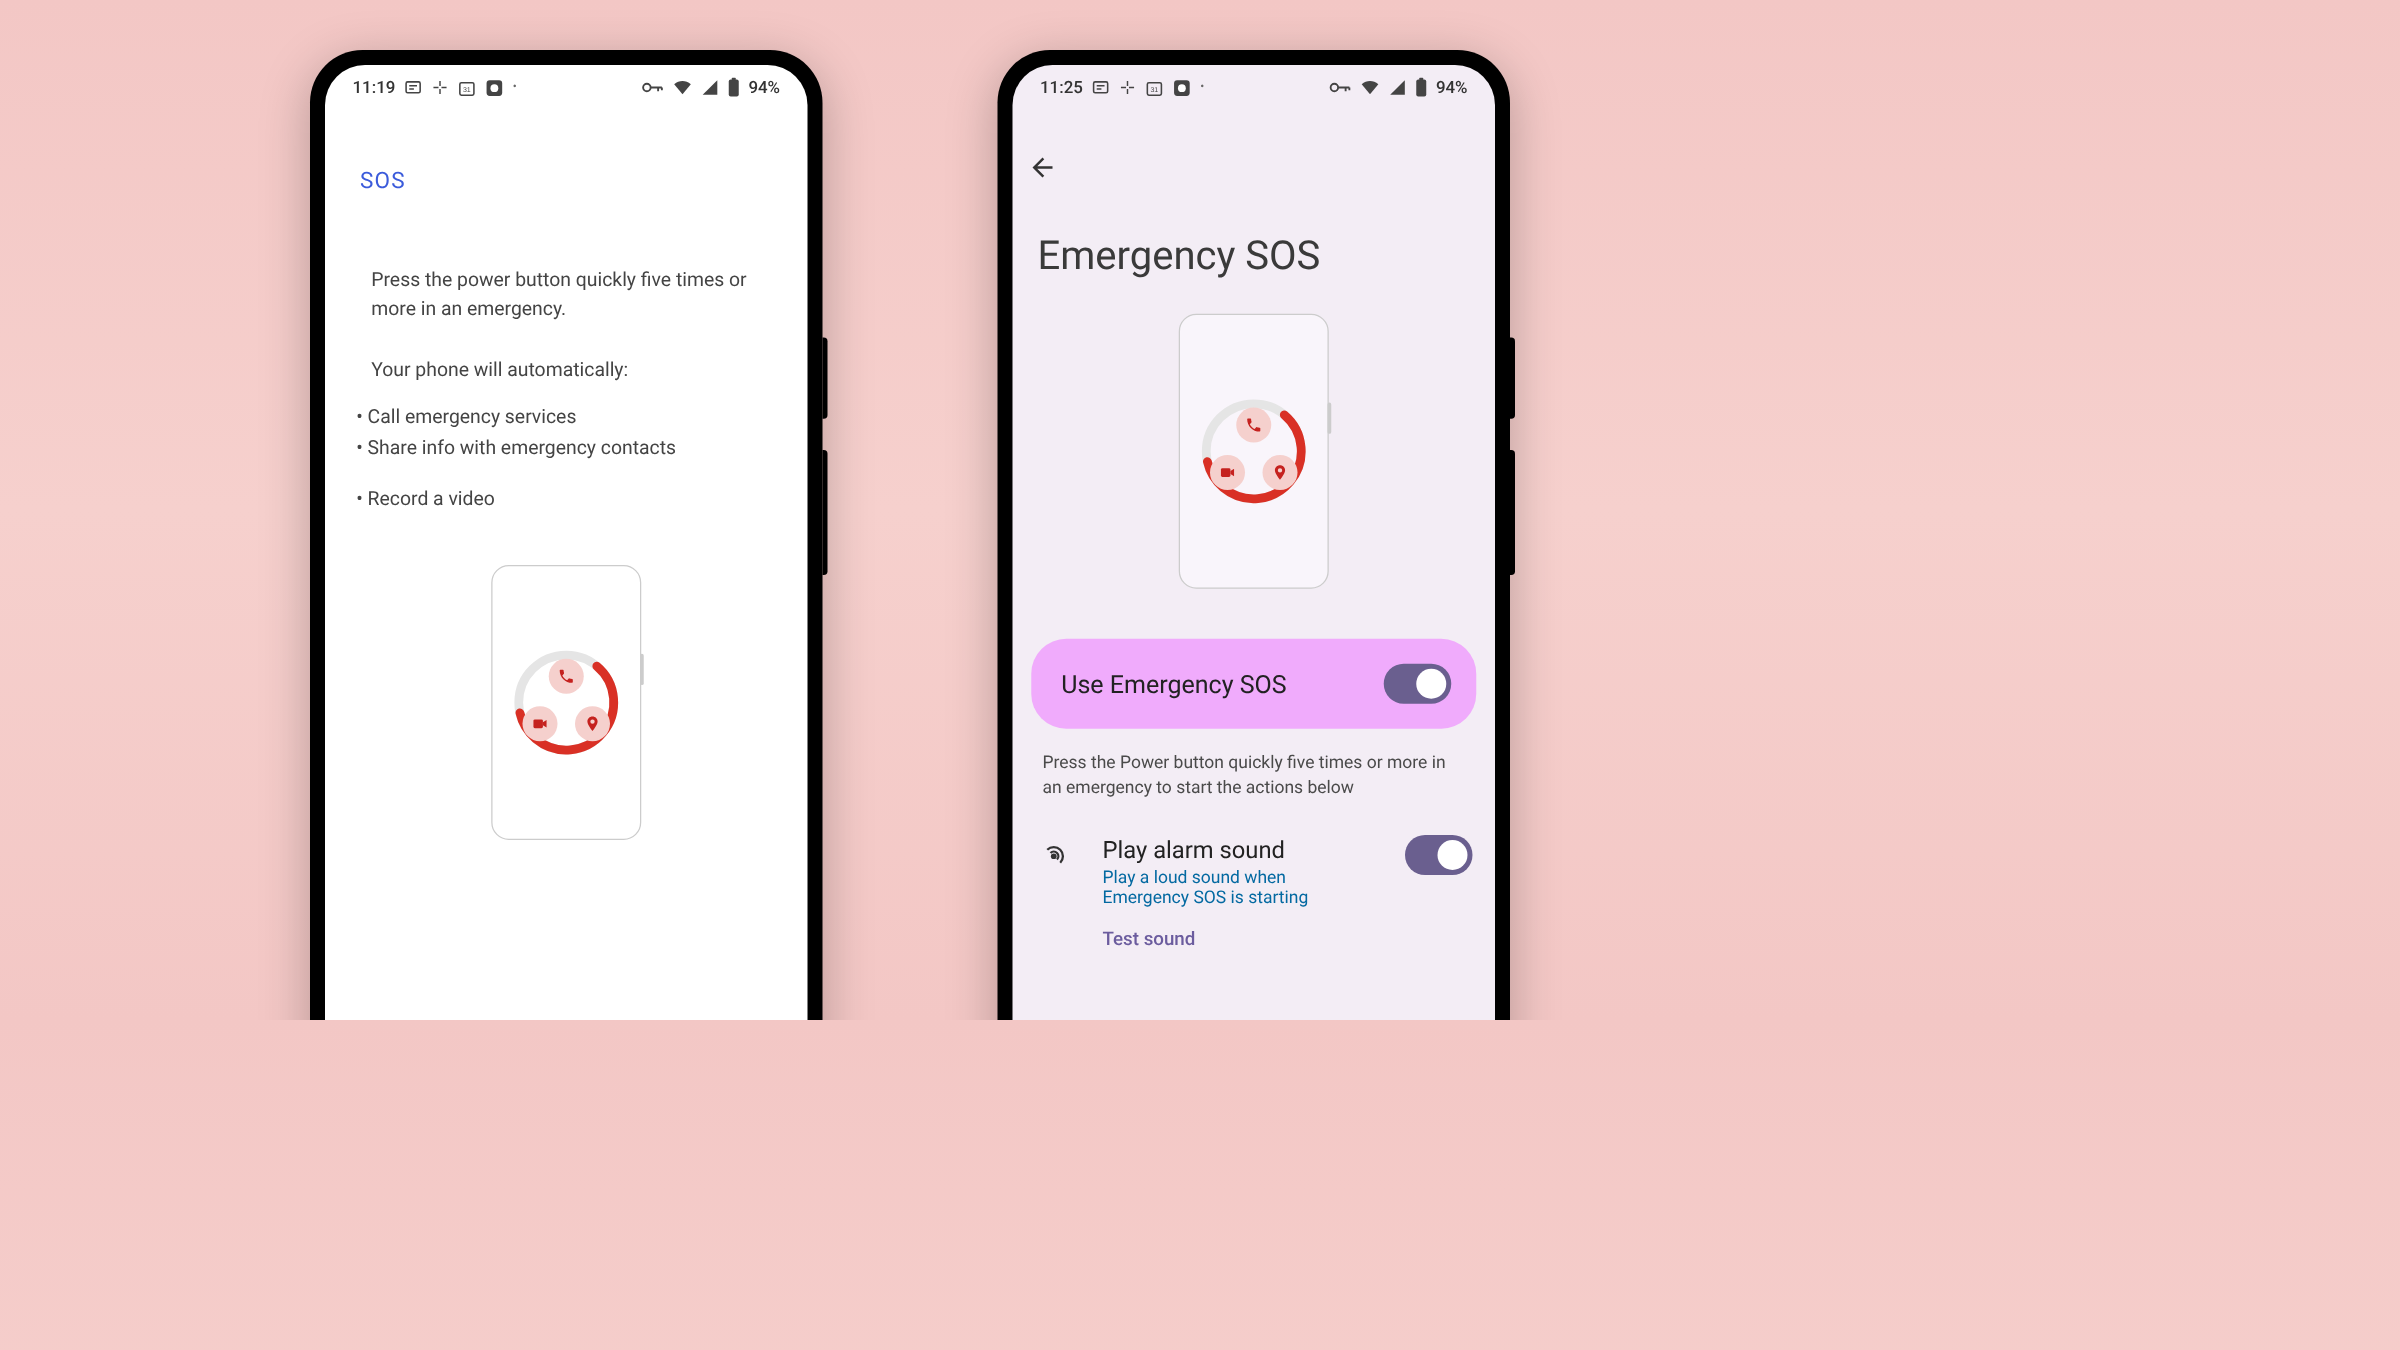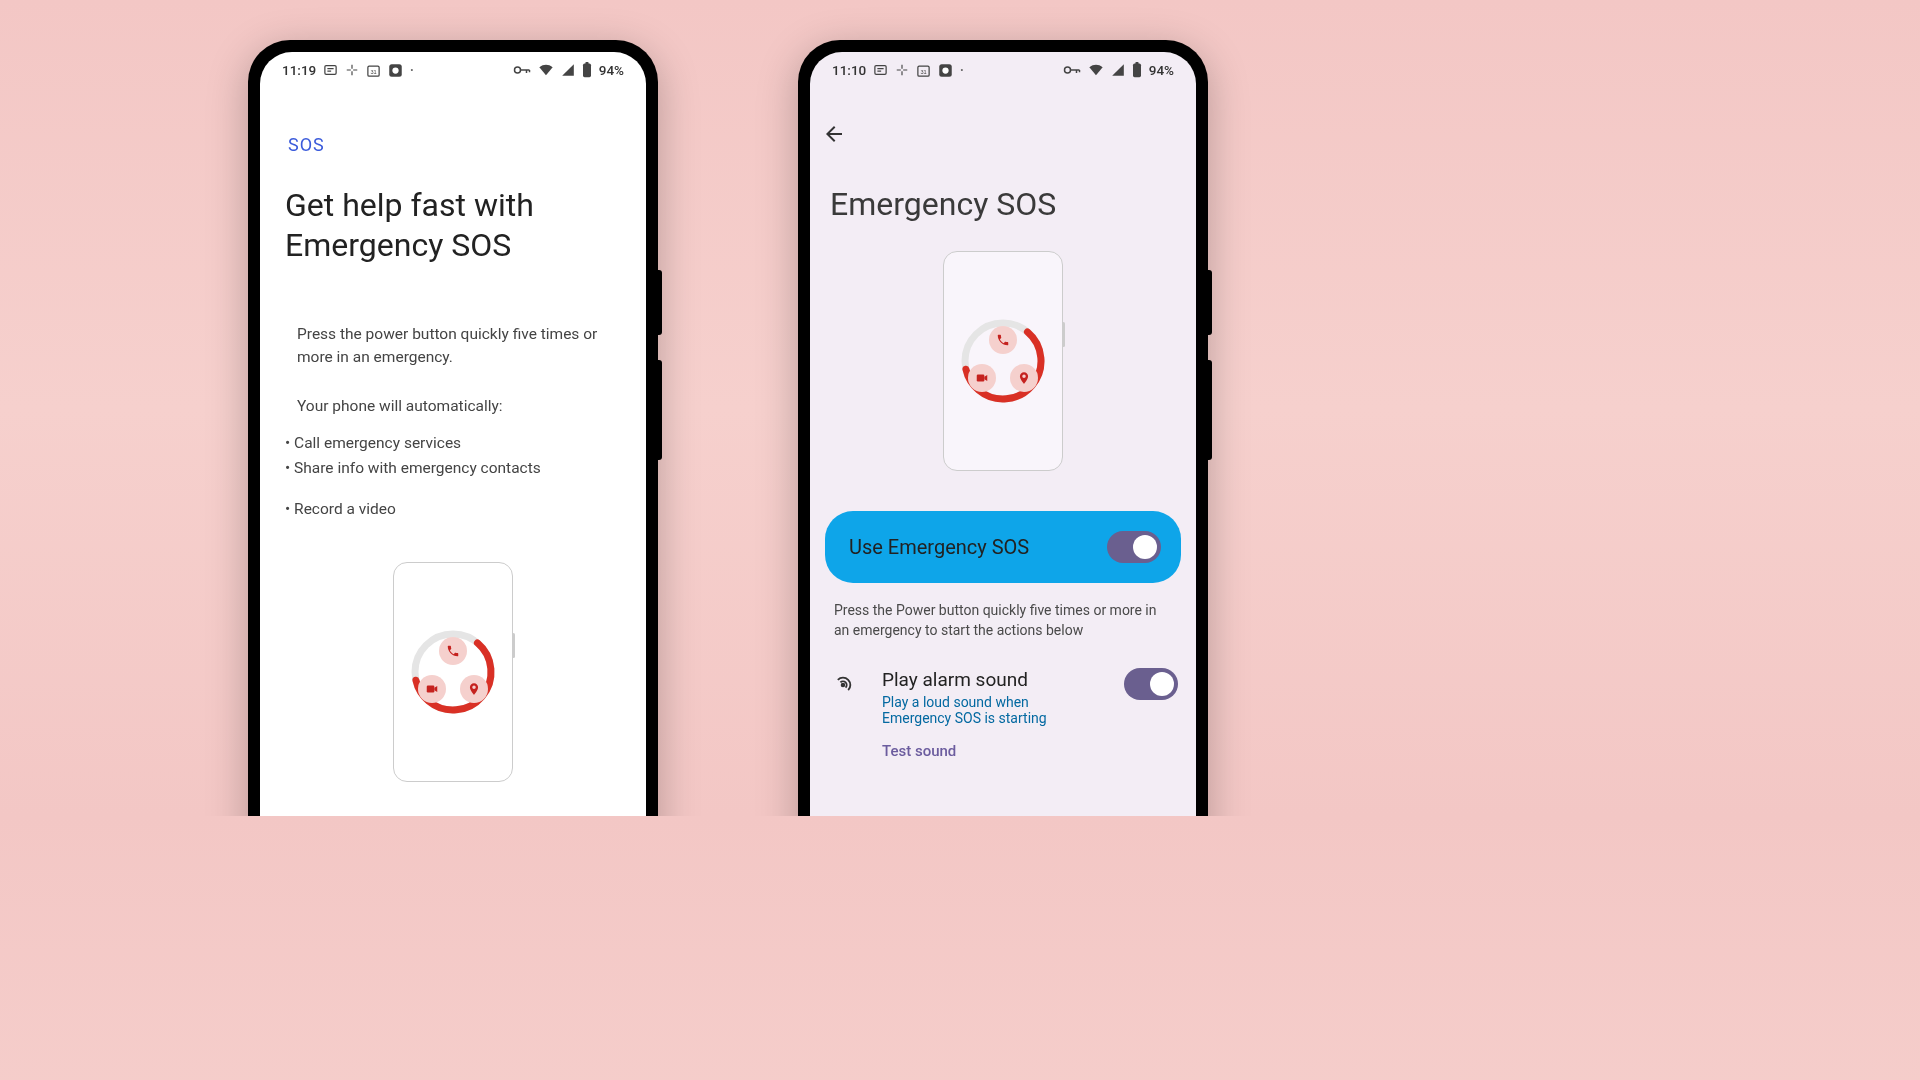--- a/index.html
+++ b/index.html
@@ -134,21 +134,21 @@
   .back-arrow { padding: 38px 0 0 12px; }
   .page-title {
     font-size: 32px;
     font-weight: 400;
     color: #3a3a3a;
     margin-top: 35px;
     padding: 0 20px;
   }
   .card {
     margin: 40px 15px 0;
-    background: #0ea5e9;
+    background: #f0abfc;
     border-radius: 28px;
     padding: 20px 20px 20px 24px;
     display:flex;
     align-items:center;
     justify-content:space-between;
   }
   .card-label {
     font-size: 20px;
     color: #222;
   }
@@ -229,21 +229,20 @@
           </svg>
         <svg width="10" height="16" viewBox="0 0 12 20" fill="#444">
             <rect x="1" y="2" width="10" height="17" rx="2"></rect>
             <rect x="4" y="0" width="4" height="3" rx="1"></rect>
           </svg>
         <span>94%</span>
       </div>
     </div>
     <div class="content">
       <div class="sos-label">SOS</div>
-      <h1 class="headline">Get help fast with Emergency SOS</h1>
       <div class="body-text">Press the power button quickly five times or more in an emergency.</div>
       <div class="body-text body-intro">Your phone will automatically:</div>
       <div class="body-text bullet" style="margin-top:14px">• Call emergency services</div>
       <div class="body-text bullet" style="margin-top:2px">• Share info with emergency contacts</div>
       <div class="body-text bullet" style="margin-top:18px">• Record a video</div>
       <div class="illus-wrap">
         <div class="side-btn"></div>
         <div class="ring">
           <svg width="90" height="90" viewBox="0 0 90 90">
             <circle cx="45" cy="45" r="38" fill="none" stroke="#e5e5e5" stroke-width="7"></circle>
@@ -270,21 +269,21 @@
         </div>
       </div>
     </div>
   </div>
 </div>
 
 <div class="phone">
   <div class="screen screen-right">
     <div class="status-bar">
       <div class="status-left">
-        <span>11:10</span>
+        <span>11:25</span>
         <svg width="15" height="15" viewBox="0 0 24 24" fill="#444">
             <rect x="3" y="4" width="18" height="14" rx="2" fill="none" stroke="#444" stroke-width="2"></rect>
             <path d="M7 9h10M7 13h6" stroke="#444" stroke-width="2"></path>
           </svg>
         <svg width="14" height="14" viewBox="0 0 24 24" fill="#444">
             <path d="M11 3h2v7h-2zM11 14h2v7h-2zM3 11h7v2H3zM14 11h7v2h-7z"></path>
           </svg>
         <svg width="15" height="15" viewBox="0 0 24 24" fill="none" stroke="#444" stroke-width="2">
             <rect x="3" y="5" width="18" height="16" rx="2"></rect>
             <text x="12" y="17" font-size="9" text-anchor="middle" fill="#444" stroke="none" font-family="Arial">31</text>

